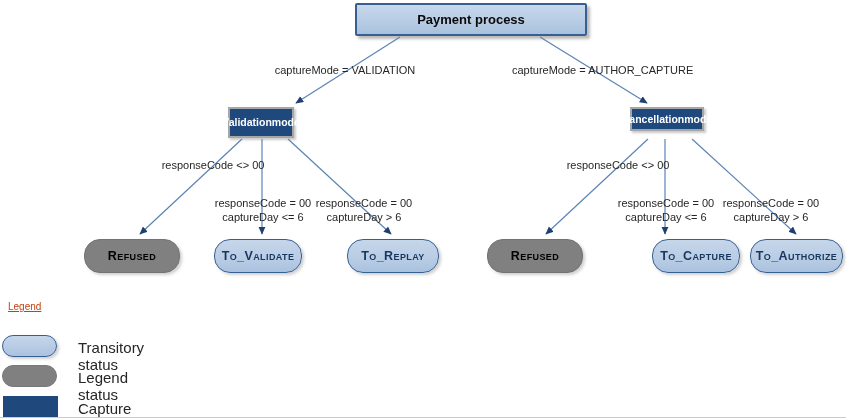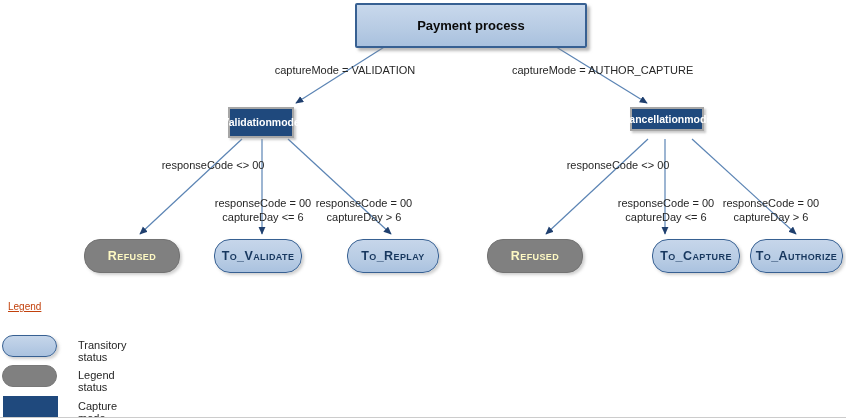--- a/index.html
+++ b/index.html
@@ -7,21 +7,21 @@
     position:relative;
     width:846px;height:418px;
     background:#ffffff;
     overflow:hidden;
     font-family:"Liberation Sans", sans-serif;
   }
   .abs{position:absolute;}
 
   
   .node-root{
-    left:355px;top:3px;width:232px;height:45px;
+    left:355px;top:3px;width:232px;height:33px;
     background:linear-gradient(to bottom,#c8d8ec 0%,#b8cce4 55%,#a9c1de 100%);
     border:2px solid #376092;
     border-radius:2px;
     box-shadow:3px 3px 3px rgba(130,130,130,0.55);
     display:flex;align-items:center;justify-content:center;
     font-size:13px;font-weight:bold;color:#0a0a0a;
     box-sizing:border-box;
   }
 
   
@@ -49,21 +49,21 @@
     box-shadow:2px 2px 3px rgba(150,150,150,0.45);
   }
   .pill.transitory{
     background:linear-gradient(to bottom,#c6d6ea 0%,#b8cce4 60%,#aac2df 100%);
     border:1.5px solid #376092;
     color:#17375e;
   }
   .pill.final{
     background:#808080;
     border:1.5px solid #737373;
-    color:#fef9c3;
+    color:#000000;
   }
 
   
   .branch-label,.cond{
     font-size:11px;color:#262626;text-align:center;line-height:13.5px;
     white-space:nowrap;
   }
 
   
   .legend-title{
@@ -82,21 +82,21 @@
   }
   .legend-swatch-pill.final{
     left:2px;top:365px;
     background:#808080;border:1px solid #787878;box-sizing:border-box;
   }
   .legend-swatch-rect{
     left:3px;top:396px;width:55px;height:22px;
     background:#1f497d;
   }
   .legend-label{
-    left:78px;font-size:11px;color:#262626;
+    left:78px;font-size:15px;color:#262626;
   }
 
   .bottom-rule{
     left:0;top:417px;width:846px;height:1px;background:#cccccc;
   }
 
   svg.connectors{position:absolute;left:0;top:0;z-index:1;}
   .layer{position:absolute;left:0;top:0;z-index:2;}
 </style>
 </head>

